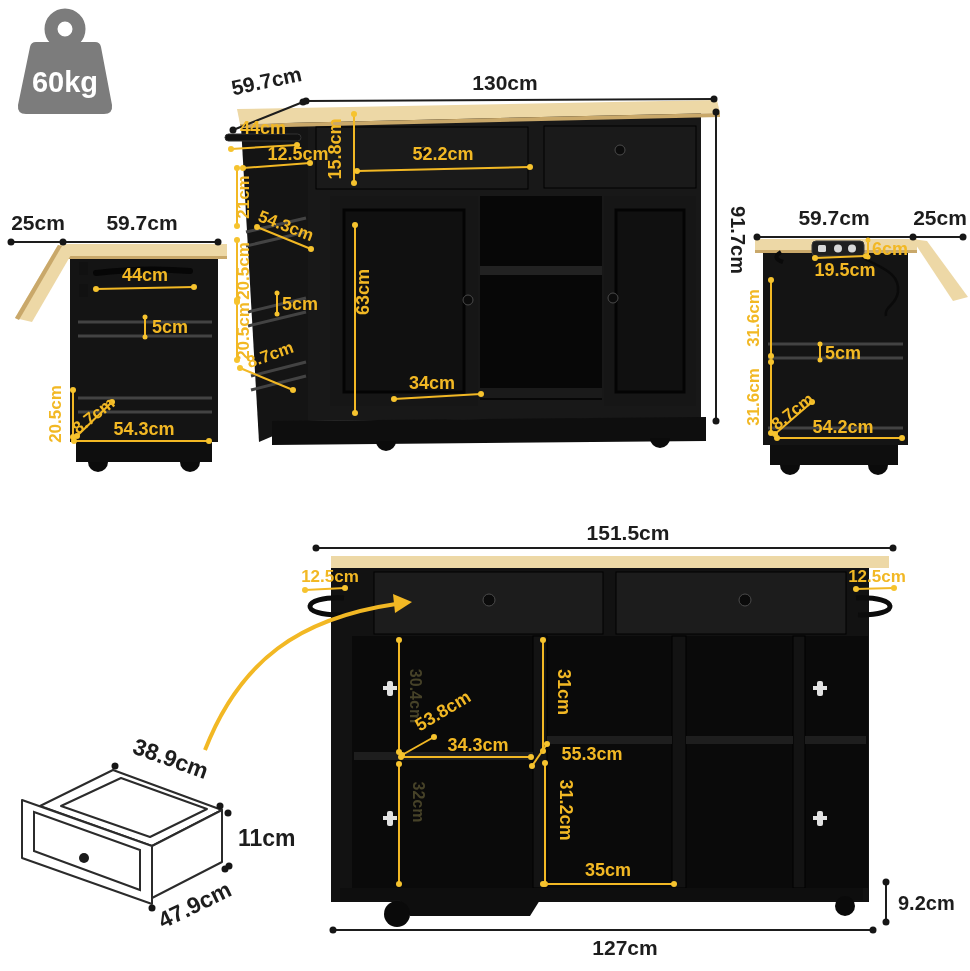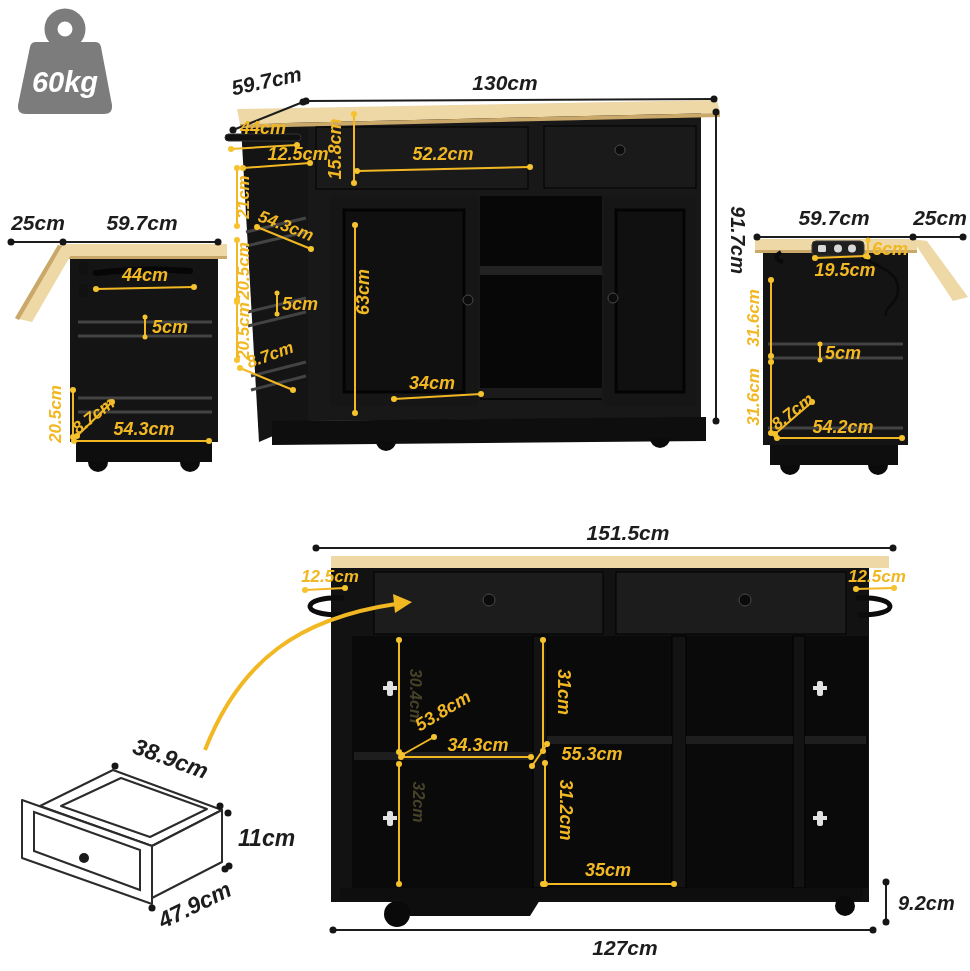--- a/index.html
+++ b/index.html
@@ -1,17 +1,17 @@
 <!DOCTYPE html>
 <html><head>
 <meta charset="utf-8">
 <style>
   html,body{margin:0;padding:0;background:#ffffff;}
   .stage{position:relative;width:970px;height:971px;background:#ffffff;overflow:hidden;
-         font-family:"Liberation Sans",sans-serif;font-style:italic;}
+         font-family:"Liberation Sans",sans-serif;}
   svg{display:block;}
   text{font-family:"Liberation Sans",sans-serif;font-weight:700;}
   .dk{font-size:21px;fill:#1d1d1d;}
   .dk-sm{font-size:20px;fill:#1d1d1d;}
   .dk-lg{font-size:23px;fill:#1d1d1d;}
   .dy{font-size:17px;fill:#F2B824;}
   .dy-lg{font-size:18px;fill:#F2B824;}
   .ddark{font-size:16px;fill:#4c472b;opacity:.92;}
   .dw{font-size:29px;fill:#ffffff;}
   .ln{stroke:#F2B824;stroke-width:2;}

